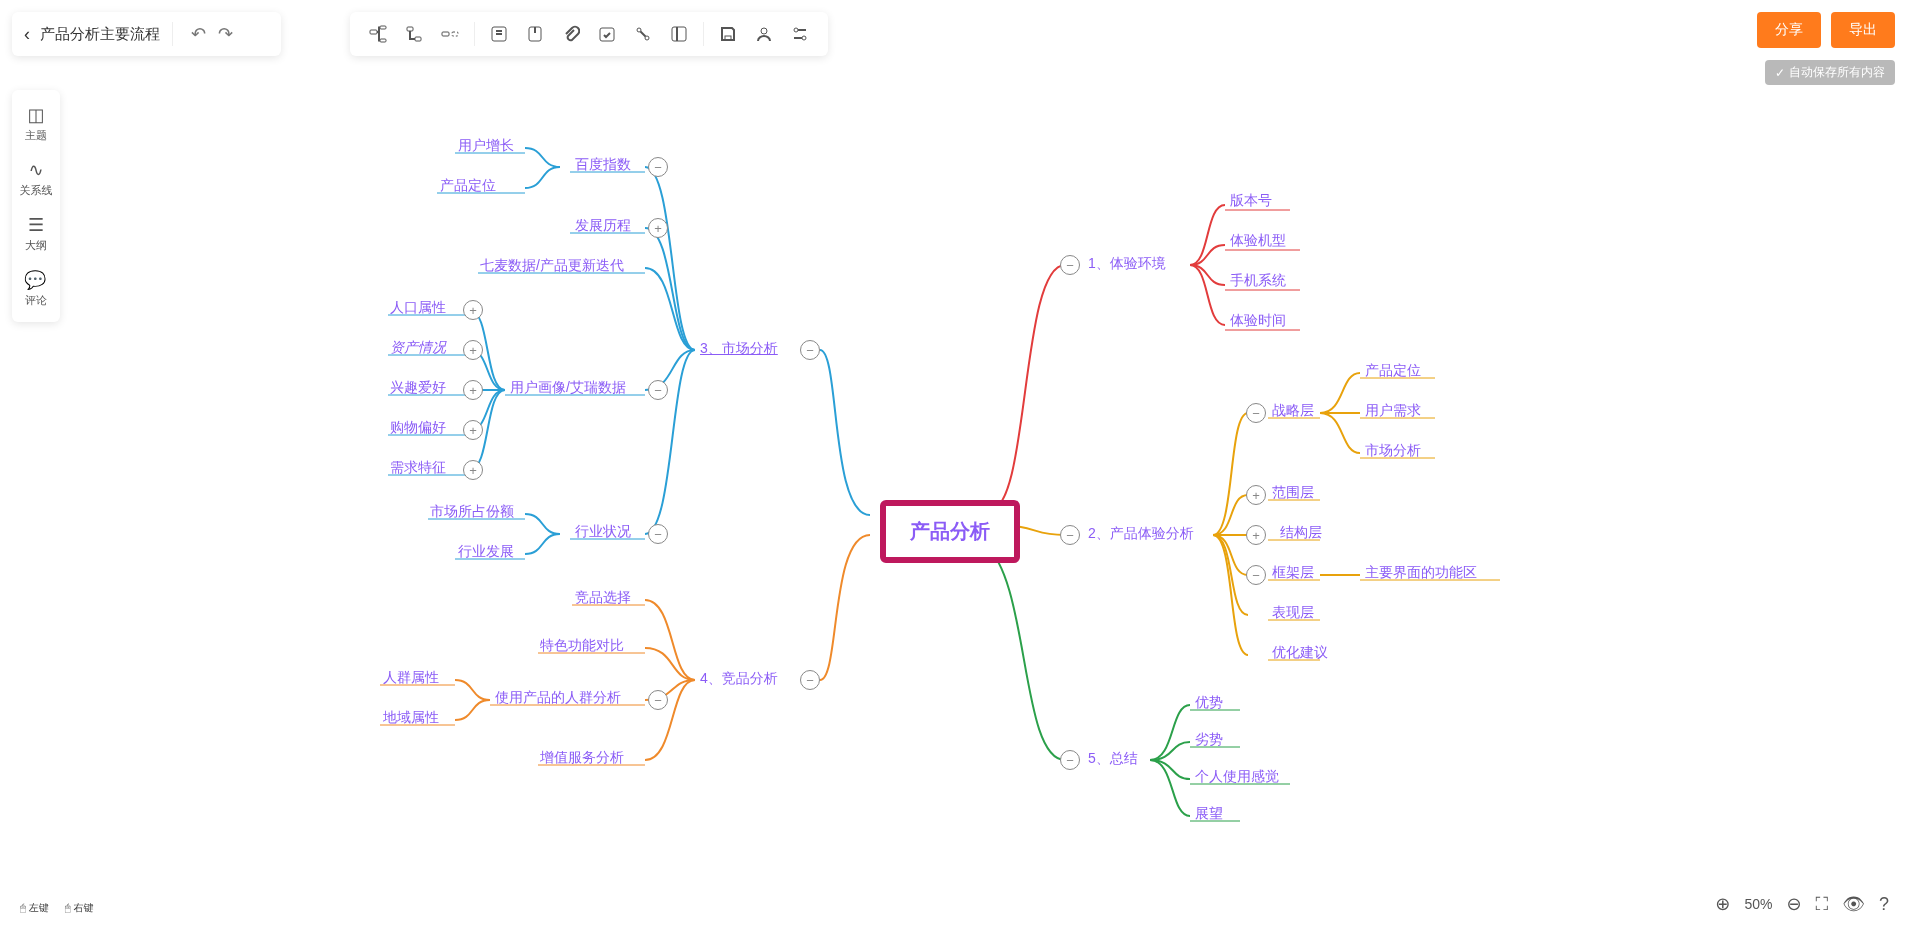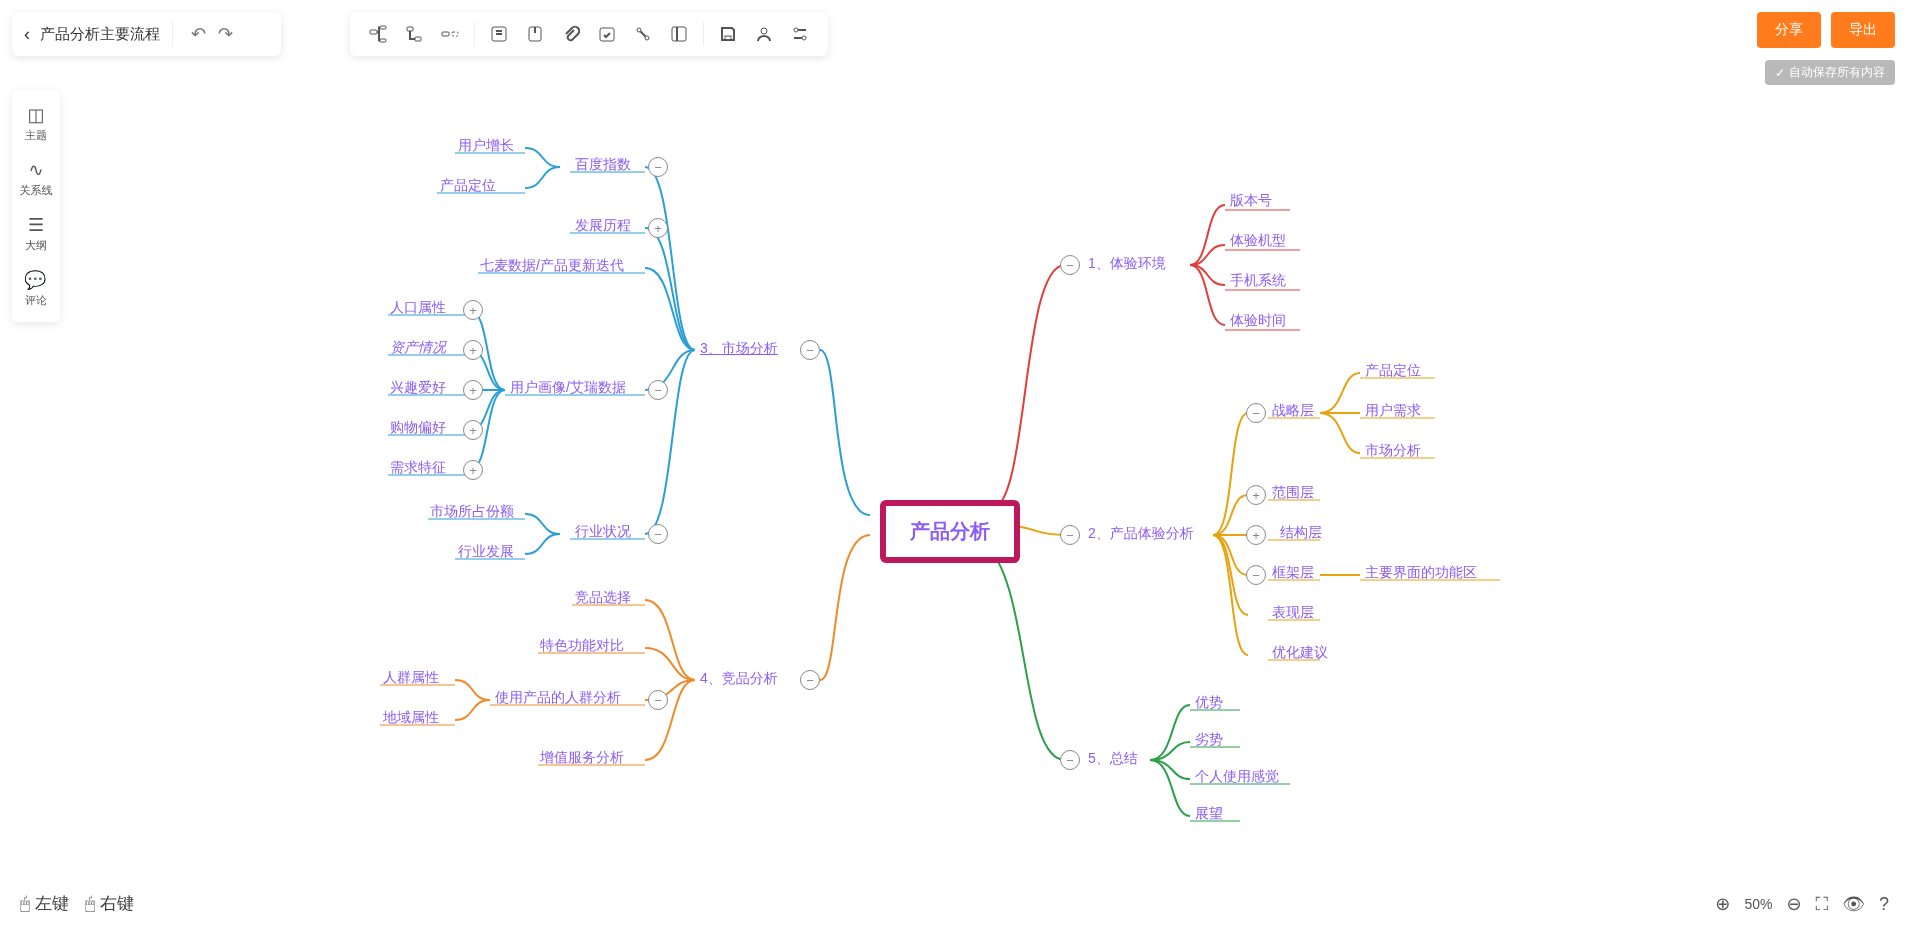--- a/index.html
+++ b/index.html
@@ -12,21 +12,21 @@
   .tb-ico{width:28px;height:28px;margin:0 4px;display:flex;align-items:center;justify-content:center;color:#555;cursor:pointer;}
   .tb-sep{width:1px;height:24px;background:#eee;margin:0 6px;}
   .topright{position:absolute;right:14px;top:12px;display:flex;gap:10px;}
   .btn-orange{background:#ff7b1c;color:#fff;border:none;border-radius:4px;padding:0 18px;height:36px;font-size:14px;cursor:pointer;}
   .autosave{position:absolute;right:14px;top:60px;background:#b9b9b9;color:#fff;font-size:12px;padding:4px 10px;border-radius:4px;display:flex;align-items:center;gap:4px;}
   
   .sidebar{position:absolute;left:12px;top:90px;width:48px;background:#fff;border-radius:6px;box-shadow:0 2px 8px rgba(0,0,0,.1);display:flex;flex-direction:column;align-items:center;padding:6px 0;}
   .sb-item{display:flex;flex-direction:column;align-items:center;padding:8px 0;cursor:pointer;color:#555;font-size:11px;width:100%;}
   .sb-item .ic{font-size:18px;margin-bottom:2px;}
   
-  .bottomleft{position:absolute;left:20px;bottom:14px;font-size:17px;display:flex;gap:16px;align-items:center;}
+  .bottomleft{position:absolute;left:20px;bottom:14px;font-size:10px;display:flex;gap:16px;align-items:center;}
   .bottomleft .lk{color:#444;}
   .bottomleft .rk{color:#404040;}
   .bottomright{position:absolute;right:20px;bottom:14px;display:flex;align-items:center;gap:14px;color:#555;font-size:18px;}
   .bottomright .zoom{font-size:14px;}
   
   .canvas{position:absolute;left:0;top:0;width:1909px;height:929px;pointer-events:none;}
   .node{position:absolute;font-size:14px;color:#8b5cf6;white-space:nowrap;pointer-events:auto;}
   .central{border:6px solid #be185d;border-radius:6px;padding:12px 24px;font-size:20px;font-weight:bold;background:#fff;}
   .toggle{width:18px;height:18px;border:1.5px solid #888;border-radius:50%;display:inline-flex;align-items:center;justify-content:center;font-size:13px;line-height:1;color:#888;background:#fff;pointer-events:auto;cursor:pointer;}
   .tgl{position:absolute;}

